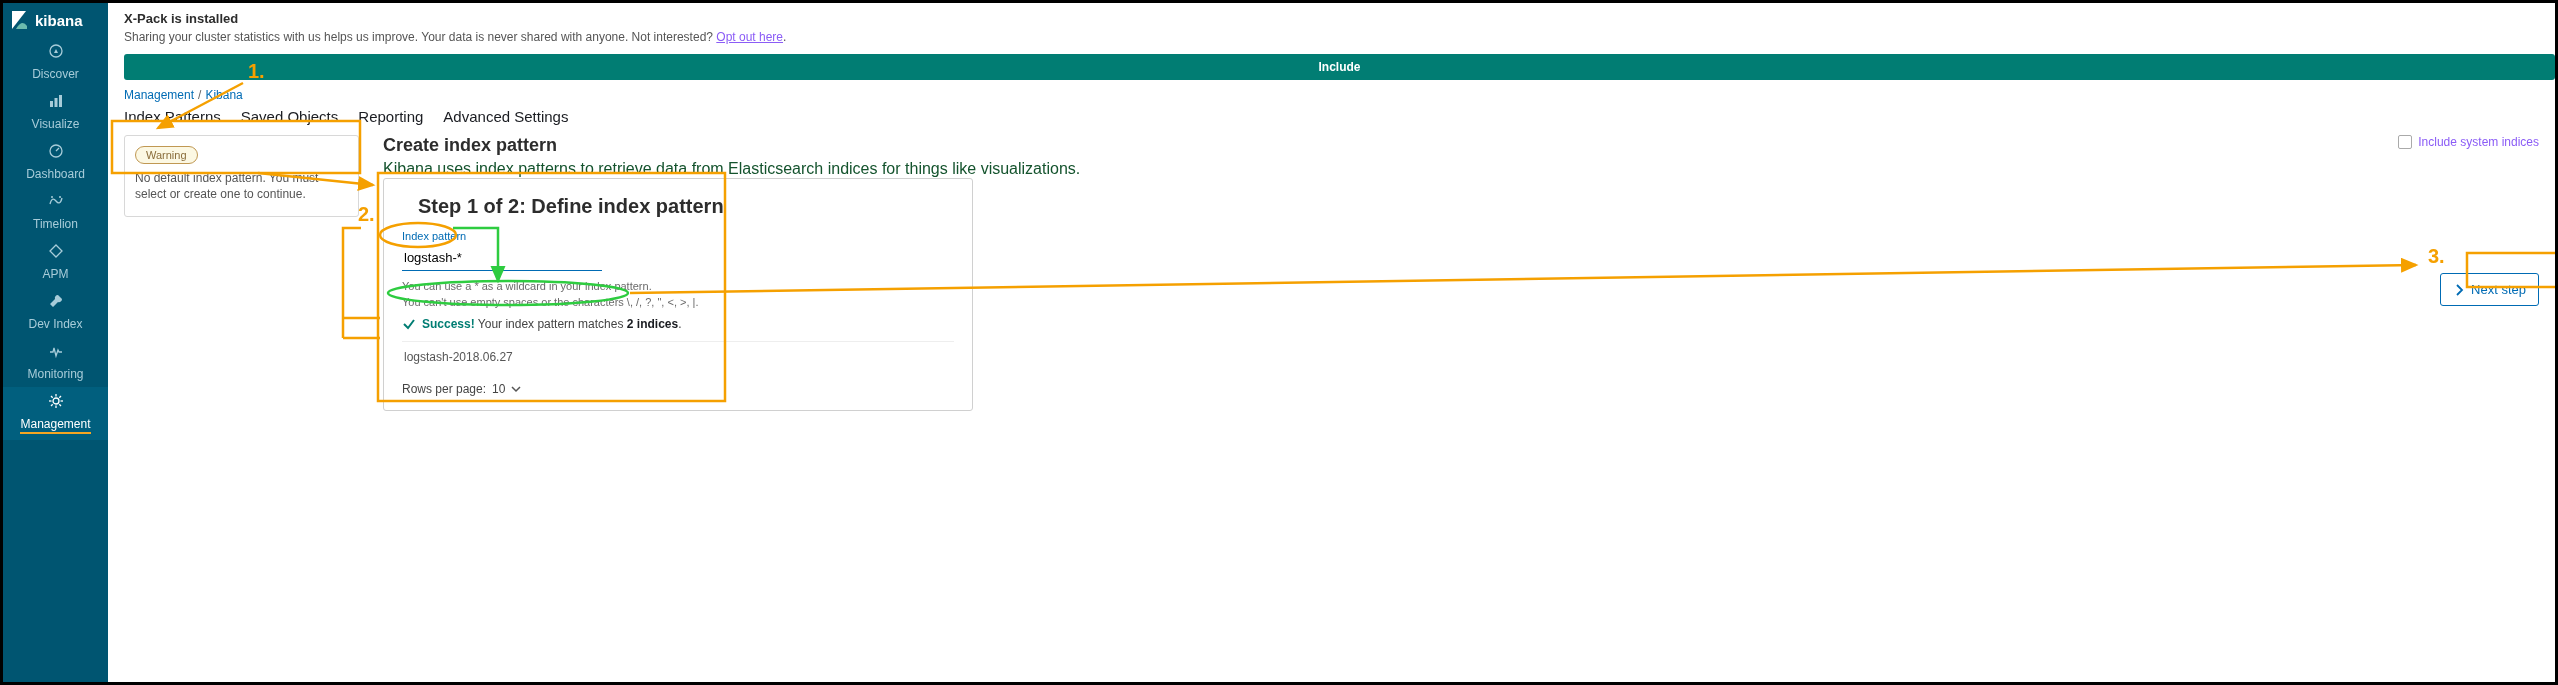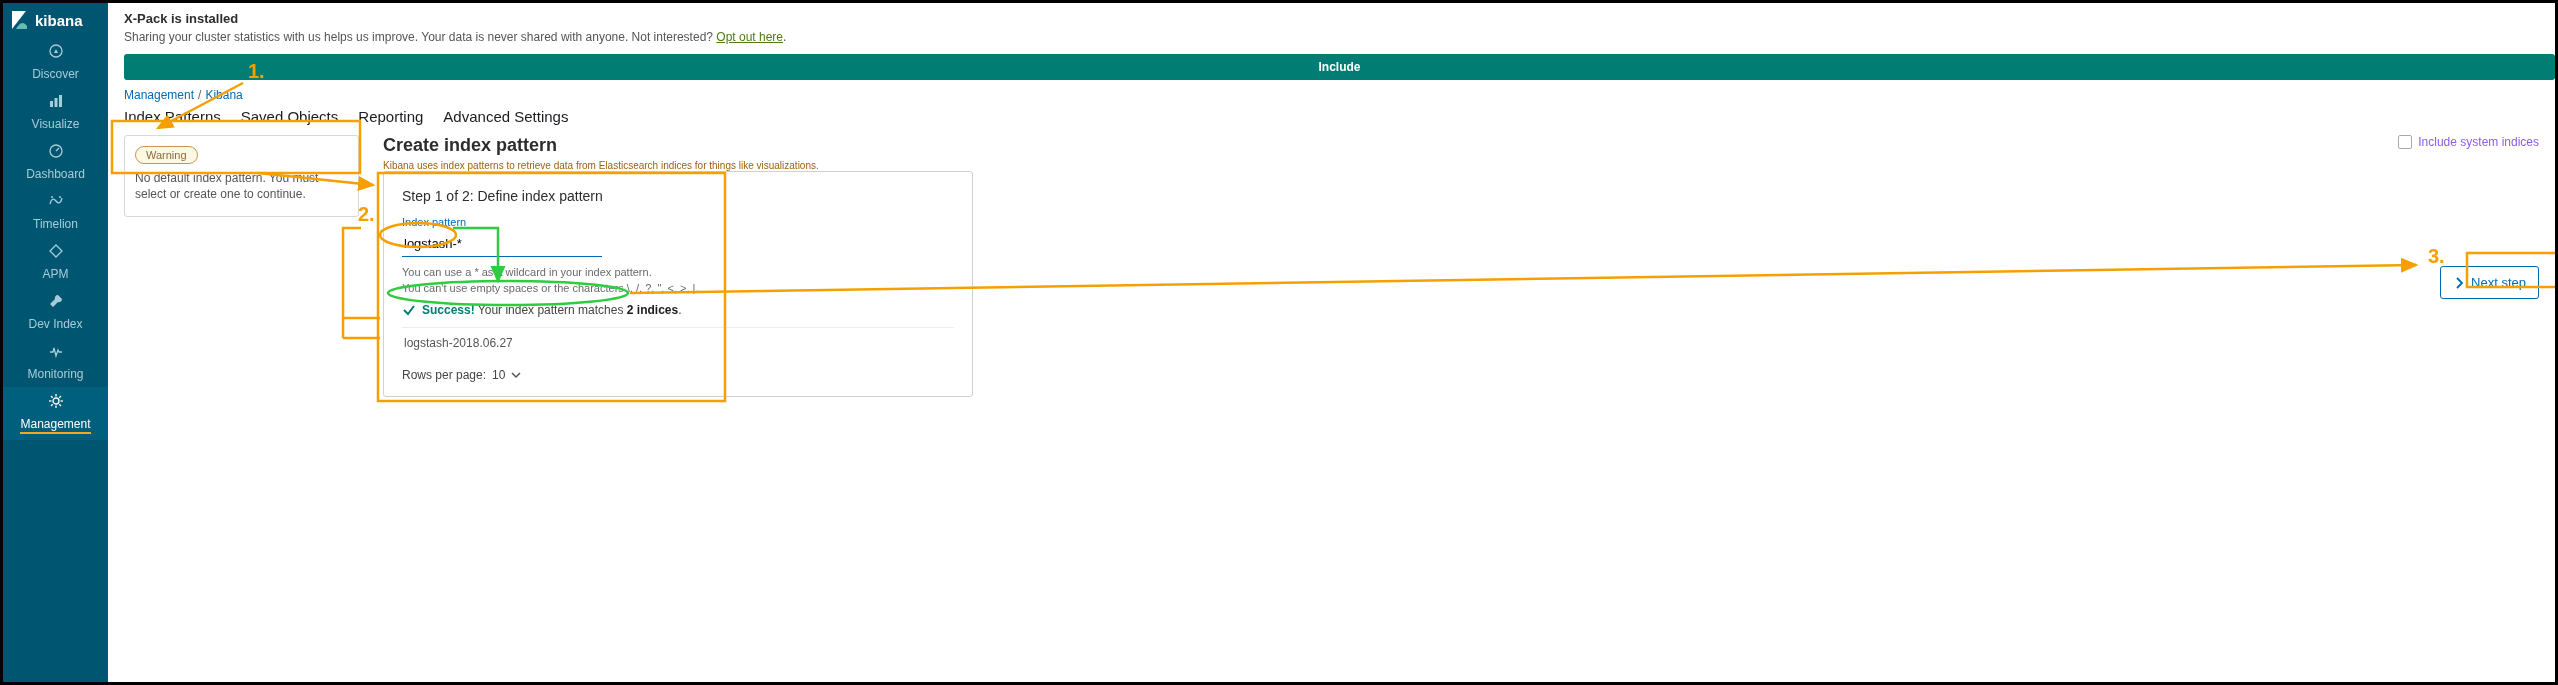--- a/index.html
+++ b/index.html
@@ -15,42 +15,42 @@
   .nav-item{display:flex;align-items:center;gap:8px;padding:6px 8px;color:#a7ccd9;font-size:12px;cursor:pointer;flex-direction:column;}
   .nav-item .icon{width:16px;height:16px;flex:none;display:flex;align-items:center;justify-content:center;}
   .nav-item.active{background:#015f7e;color:#fff;}
   .nav-item.active .lbl{border-bottom:2px solid #f5a623;padding-bottom:1px;}
 
   
   .main{flex:1;display:flex;flex-direction:column;padding:0 0 10px 0;position:relative;overflow:hidden;}
   .banner{padding:8px 16px 0 16px;}
   .banner h4{margin:0 0 4px 0;font-size:13px;font-weight:600;}
   .banner p{margin:0;font-size:12px;color:#555;}
-  .banner a{color:#4d7c0f;}
+  .banner a{color:#8b5cf6;}
   .dismiss{margin:10px 0 8px 16px;display:inline-block;background:#017d73;color:#fff;border:none;border-radius:3px;padding:6px 12px;font-size:12px;font-weight:600;cursor:pointer;}
   .crumbs{padding:0 16px 6px 16px;font-size:12px;}
   .crumbs a{color:#006bb4;text-decoration:none;}
   .crumbs .sep{color:#666;margin:0 4px;}
   .tabs{display:flex;gap:20px;padding:0 16px 10px 16px;font-size:15px;color:#1a1c21;}
   .tabs span{cursor:pointer;}
 
   .body{display:flex;gap:24px;padding:0 16px;flex:1;position:relative;}
   .left-col{width:235px;flex:none;}
   .warning-box{border:1px solid #d8d8d8;border-radius:3px;background:#fff;padding:10px 10px 14px 10px;}
   .pill{display:inline-block;border:1px solid #c09853;color:#8a6d3b;background:#fcf8e3;border-radius:10px;padding:2px 10px;font-size:11px;margin-bottom:6px;}
   .warning-box .msg{font-size:12px;color:#555;line-height:1.35;}
   .right-col{flex:1;display:flex;flex-direction:column;}
   .title-row{display:flex;align-items:flex-start;justify-content:space-between;gap:20px;}
   .title-row h2{margin:0 0 4px 0;font-size:18px;font-weight:600;}
-  .title-row .sub{font-size:10px;color:#a16207;}
+  .title-row .sub{font-size:16px;color:#14532d;}
   .toggle{display:flex;align-items:center;gap:6px;font-size:12px;color:#8b5cf6;}
   .toggle .box{width:14px;height:14px;border:1px solid #aaa;border-radius:2px;}
 
   .panel{border:1px solid #d0d0d0;border-radius:3px;background:#fff;width:590px;padding:16px 18px 14px 18px;}
-  .panel h3{margin:0 0 12px 0;font-size:14px;font-weight:400;}
+  .panel h3{margin:0 0 12px 16px;font-size:20px;font-weight:700;}
   .field-label{color:#006bb4;font-size:11px;margin-bottom:4px;}
   .field-wrap{border-bottom:1px solid #006bb4;padding-bottom:2px;margin-bottom:8px;width:200px;}
   .field-wrap input{border:none;outline:none;font-size:13px;height:22px;width:100%;background:transparent;}
   .hints{font-size:11px;color:#6a6a6a;line-height:1.45;}
   .success-line{display:flex;align-items:center;gap:6px;color:#017d73;font-size:12px;margin:6px 0 10px 0;}
   .success-line .chk{width:14px;height:14px;}
   .success-line .txt{color:#444;}
   .success-line .txt b{color:#1a1c21;font-weight:700;}
   .match-list{margin:4px 0 10px 0;}
   .match-item{padding:8px 2px;border-top:1px solid #eee;font-size:12px;color:#555;}

